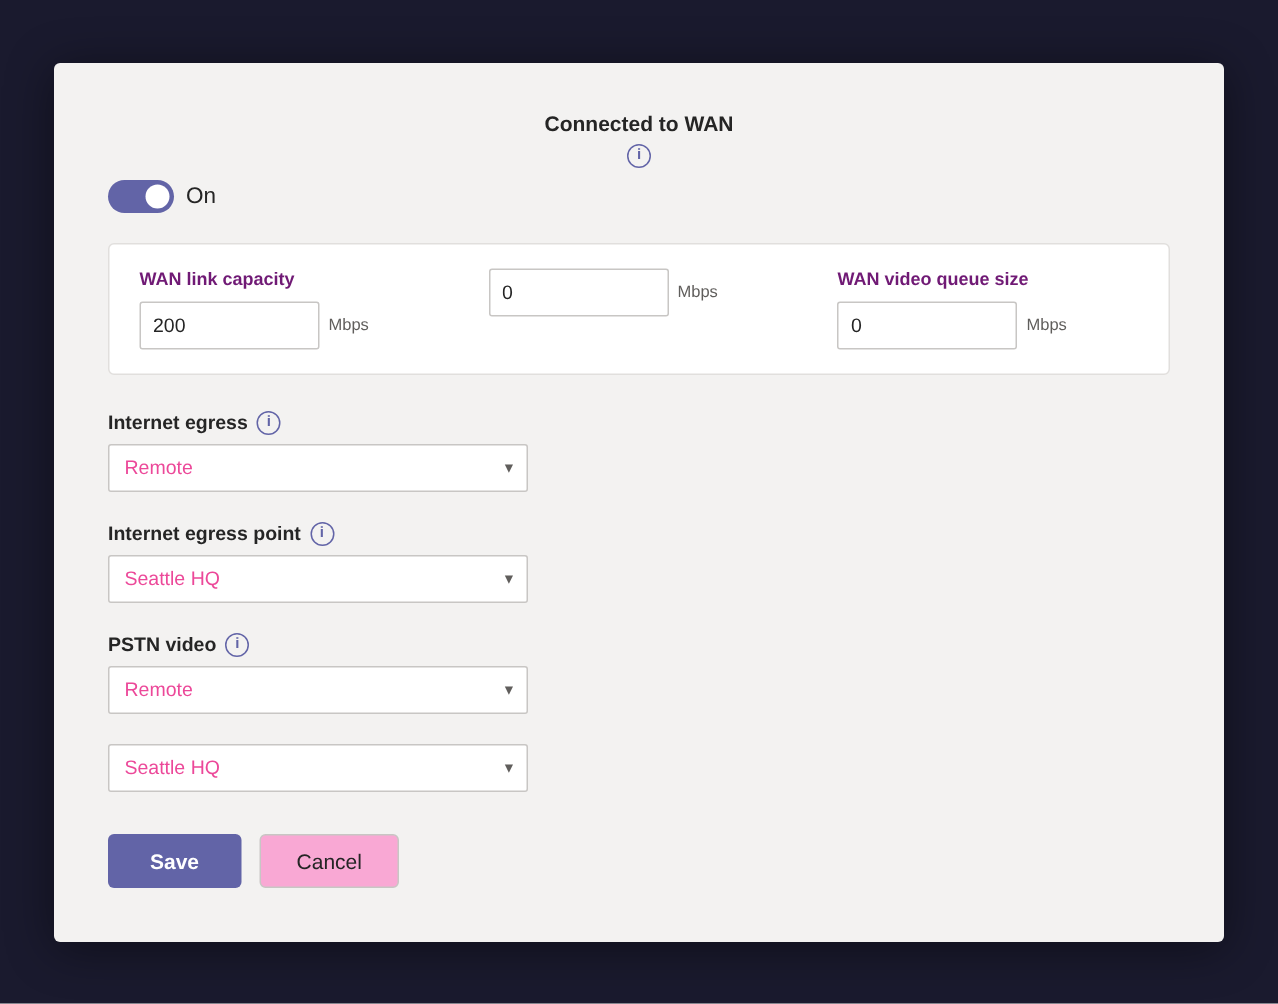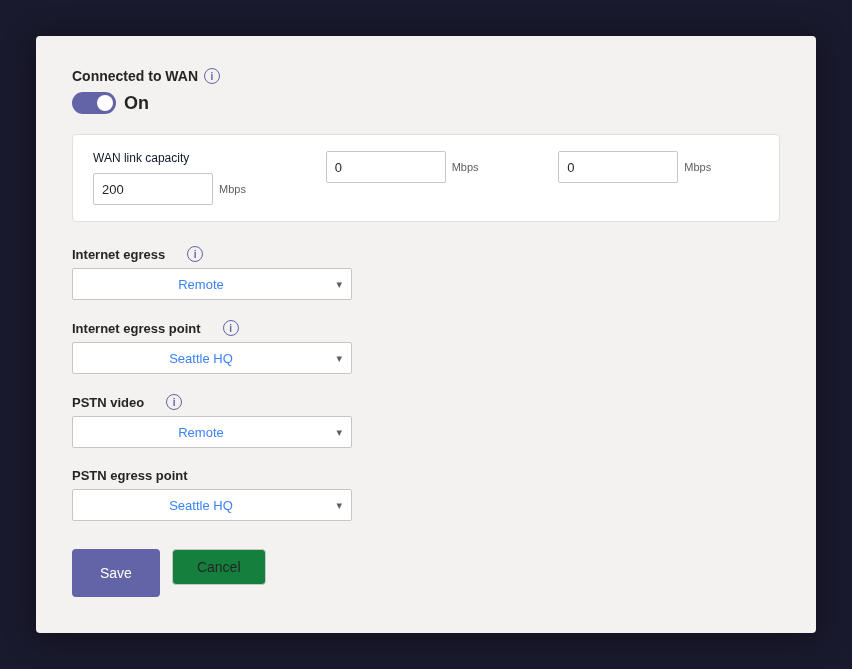--- a/index.html
+++ b/index.html
@@ -26,20 +26,21 @@
       padding: 32px 36px 36px 36px;
       box-shadow: 0 4px 32px rgba(0,0,0,0.45);
     }
 
     
     .header-row {
       display: flex;
       align-items: center;
       gap: 6px;
       margin-bottom: 8px;
+      flex-direction: column;
     }
 
     .header-label {
       font-size: 14px;
       font-weight: 600;
       color: #252525;
     }
 
     .info-icon {
       width: 16px;
@@ -78,23 +79,22 @@
       position: absolute;
       right: 3px;
       top: 3px;
       width: 16px;
       height: 16px;
       background: #fff;
       border-radius: 50%;
     }
 
     .toggle-label {
-      font-size: 18px;
-      color: #252525;
-      font-weight: bold;
+      font-size: 15px;
+      color: #252525;
     }
 
     
     .wan-box {
       background: #fff;
       border: 1px solid #e1dfdd;
       border-radius: 4px;
       padding: 16px 20px;
       display: flex;
       gap: 32px;
@@ -103,22 +103,22 @@
 
     .wan-field {
       display: flex;
       flex-direction: column;
       gap: 8px;
       flex: 1;
     }
 
     .wan-field-label {
       font-size: 12px;
-      color: #0f172a;
-      font-weight: 400;
+      color: #701a75;
+      font-weight: 700;
     }
 
     .wan-input-row {
       display: flex;
       align-items: center;
       gap: 6px;
     }
 
     .wan-input {
       border: 1px solid #c8c6c4;
@@ -138,21 +138,21 @@
     }
 
     
     .form-section {
       margin-bottom: 20px;
     }
 
     .form-label-row {
       display: flex;
       align-items: center;
-      gap: 22px;
+      gap: 6px;
       margin-bottom: 6px;
     }
 
     .form-label {
       font-size: 13px;
       font-weight: 600;
       color: #252525;
     }
 
     .select-wrapper {
@@ -161,26 +161,25 @@
     }
 
     .select-wrapper select {
       width: 100%;
       height: 32px;
       border: 1px solid #c8c6c4;
       border-radius: 2px;
       background: #fff;
       padding: 0 32px 0 10px;
       font-size: 13px;
-      color: #3b82f6;
+      color: #ec4899;
       appearance: none;
       -webkit-appearance: none;
       cursor: pointer;
       outline: none;
-      text-align: center;
     }
 
     .select-chevron {
       position: absolute;
       right: 10px;
       top: 50%;
       transform: translateY(-50%);
       pointer-events: none;
       color: #605e5c;
       font-size: 11px;
@@ -193,27 +192,27 @@
       margin-top: 28px;
     }
 
     .btn-save {
       background: #6264a7;
       color: #fff;
       border: none;
       border-radius: 4px;
       padding: 8px 28px;
       font-size: 14px;
-      font-weight: 400;
-      cursor: pointer;
-      height: 48px;
+      font-weight: 700;
+      cursor: pointer;
+      height: 36px;
     }
 
     .btn-cancel {
-      background: #15803d;
+      background: #f9a8d4;
       color: #252525;
       border: 1px solid #c8c6c4;
       border-radius: 4px;
       padding: 8px 24px;
       font-size: 14px;
       cursor: pointer;
       height: 36px;
     }
   </style>
 </head>
@@ -239,20 +238,21 @@
         <span class="wan-unit">Mbps</span>
       </div>
     </div>
     <div class="wan-field">
       <div class="wan-input-row">
         <input class="wan-input" type="text" value="0" style="">
         <span class="wan-unit">Mbps</span>
       </div>
     </div>
     <div class="wan-field">
+      <span class="wan-field-label">WAN video queue size</span>
       <div class="wan-input-row">
         <input class="wan-input" type="text" value="0" style="">
         <span class="wan-unit">Mbps</span>
       </div>
     </div>
   </div>
 
   <div class="form-section">
     <div class="form-label-row">
       <span class="form-label">Internet egress</span>
@@ -292,23 +292,20 @@
       <select>
         <option>Remote</option>
         <option>Local</option>
         <option>Optimized</option>
       </select>
       <span class="select-chevron">▾</span>
     </div>
   </div>
 
   <div class="form-section">
-    <div class="form-label-row">
-      <span class="form-label">PSTN egress point</span>
-    </div>
     <div class="select-wrapper">
       <select>
         <option>Seattle HQ</option>
         <option>New York</option>
         <option>Chicago</option>
       </select>
       <span class="select-chevron">▾</span>
     </div>
   </div>
 

